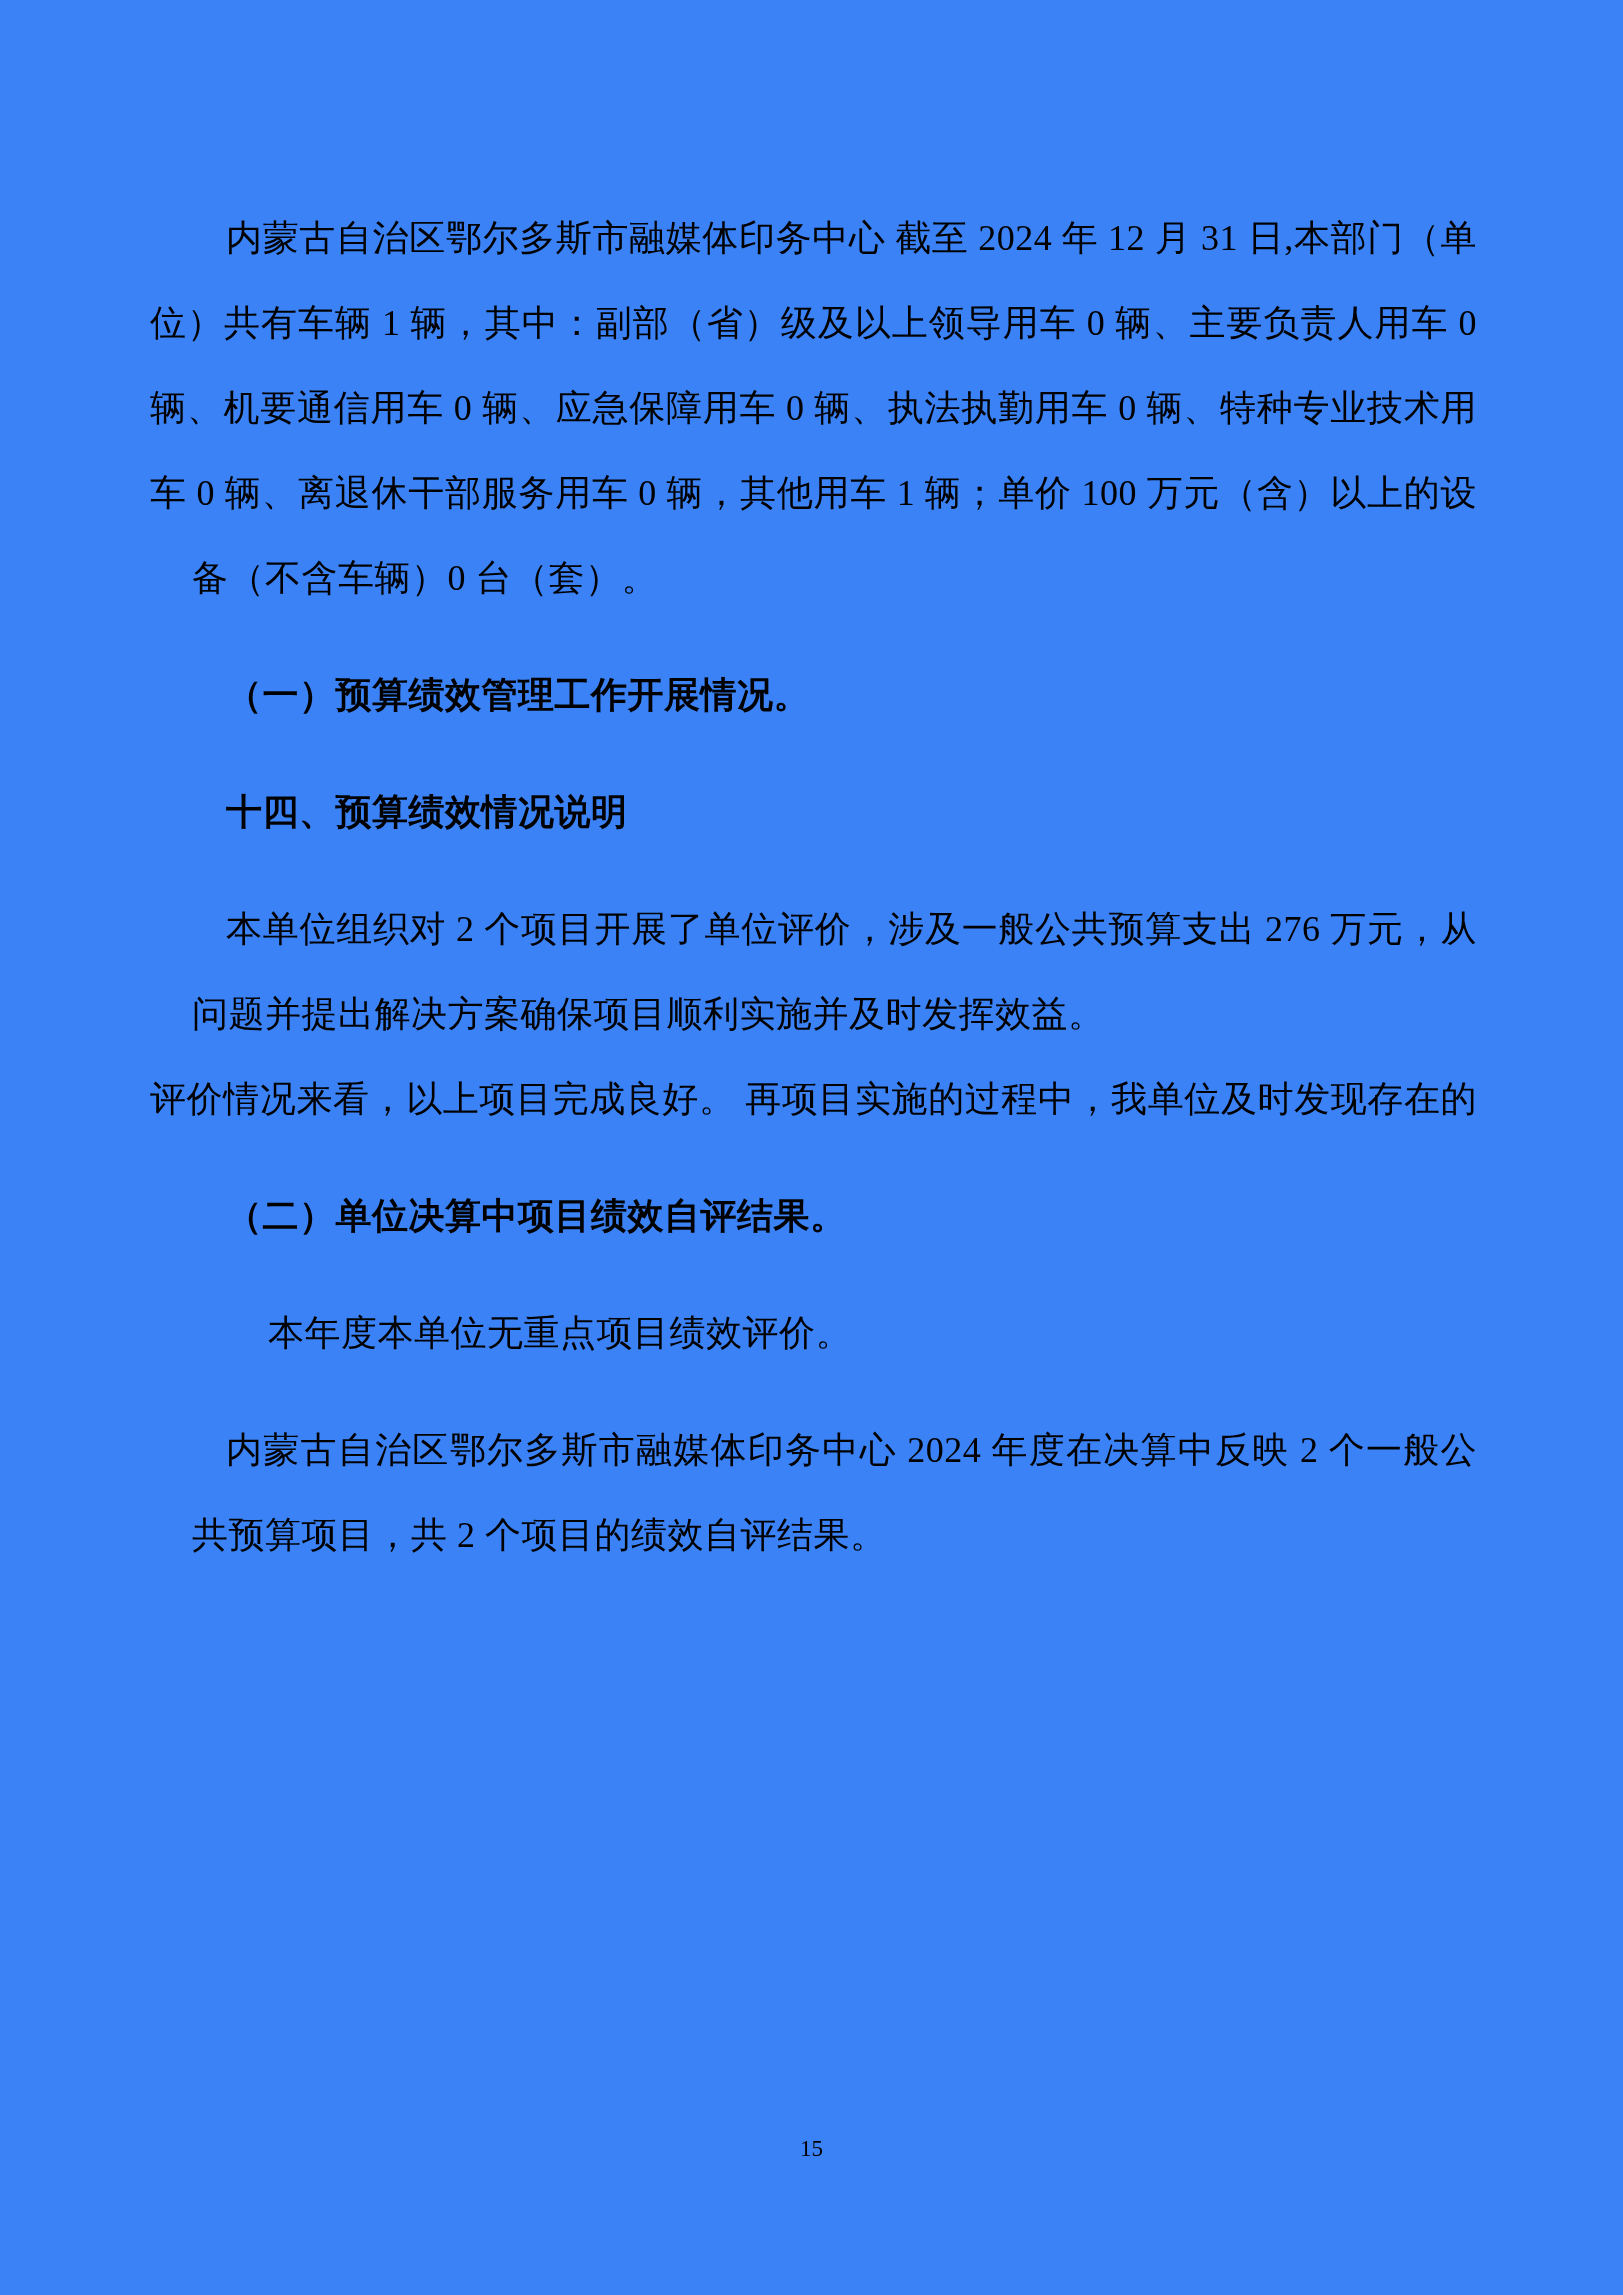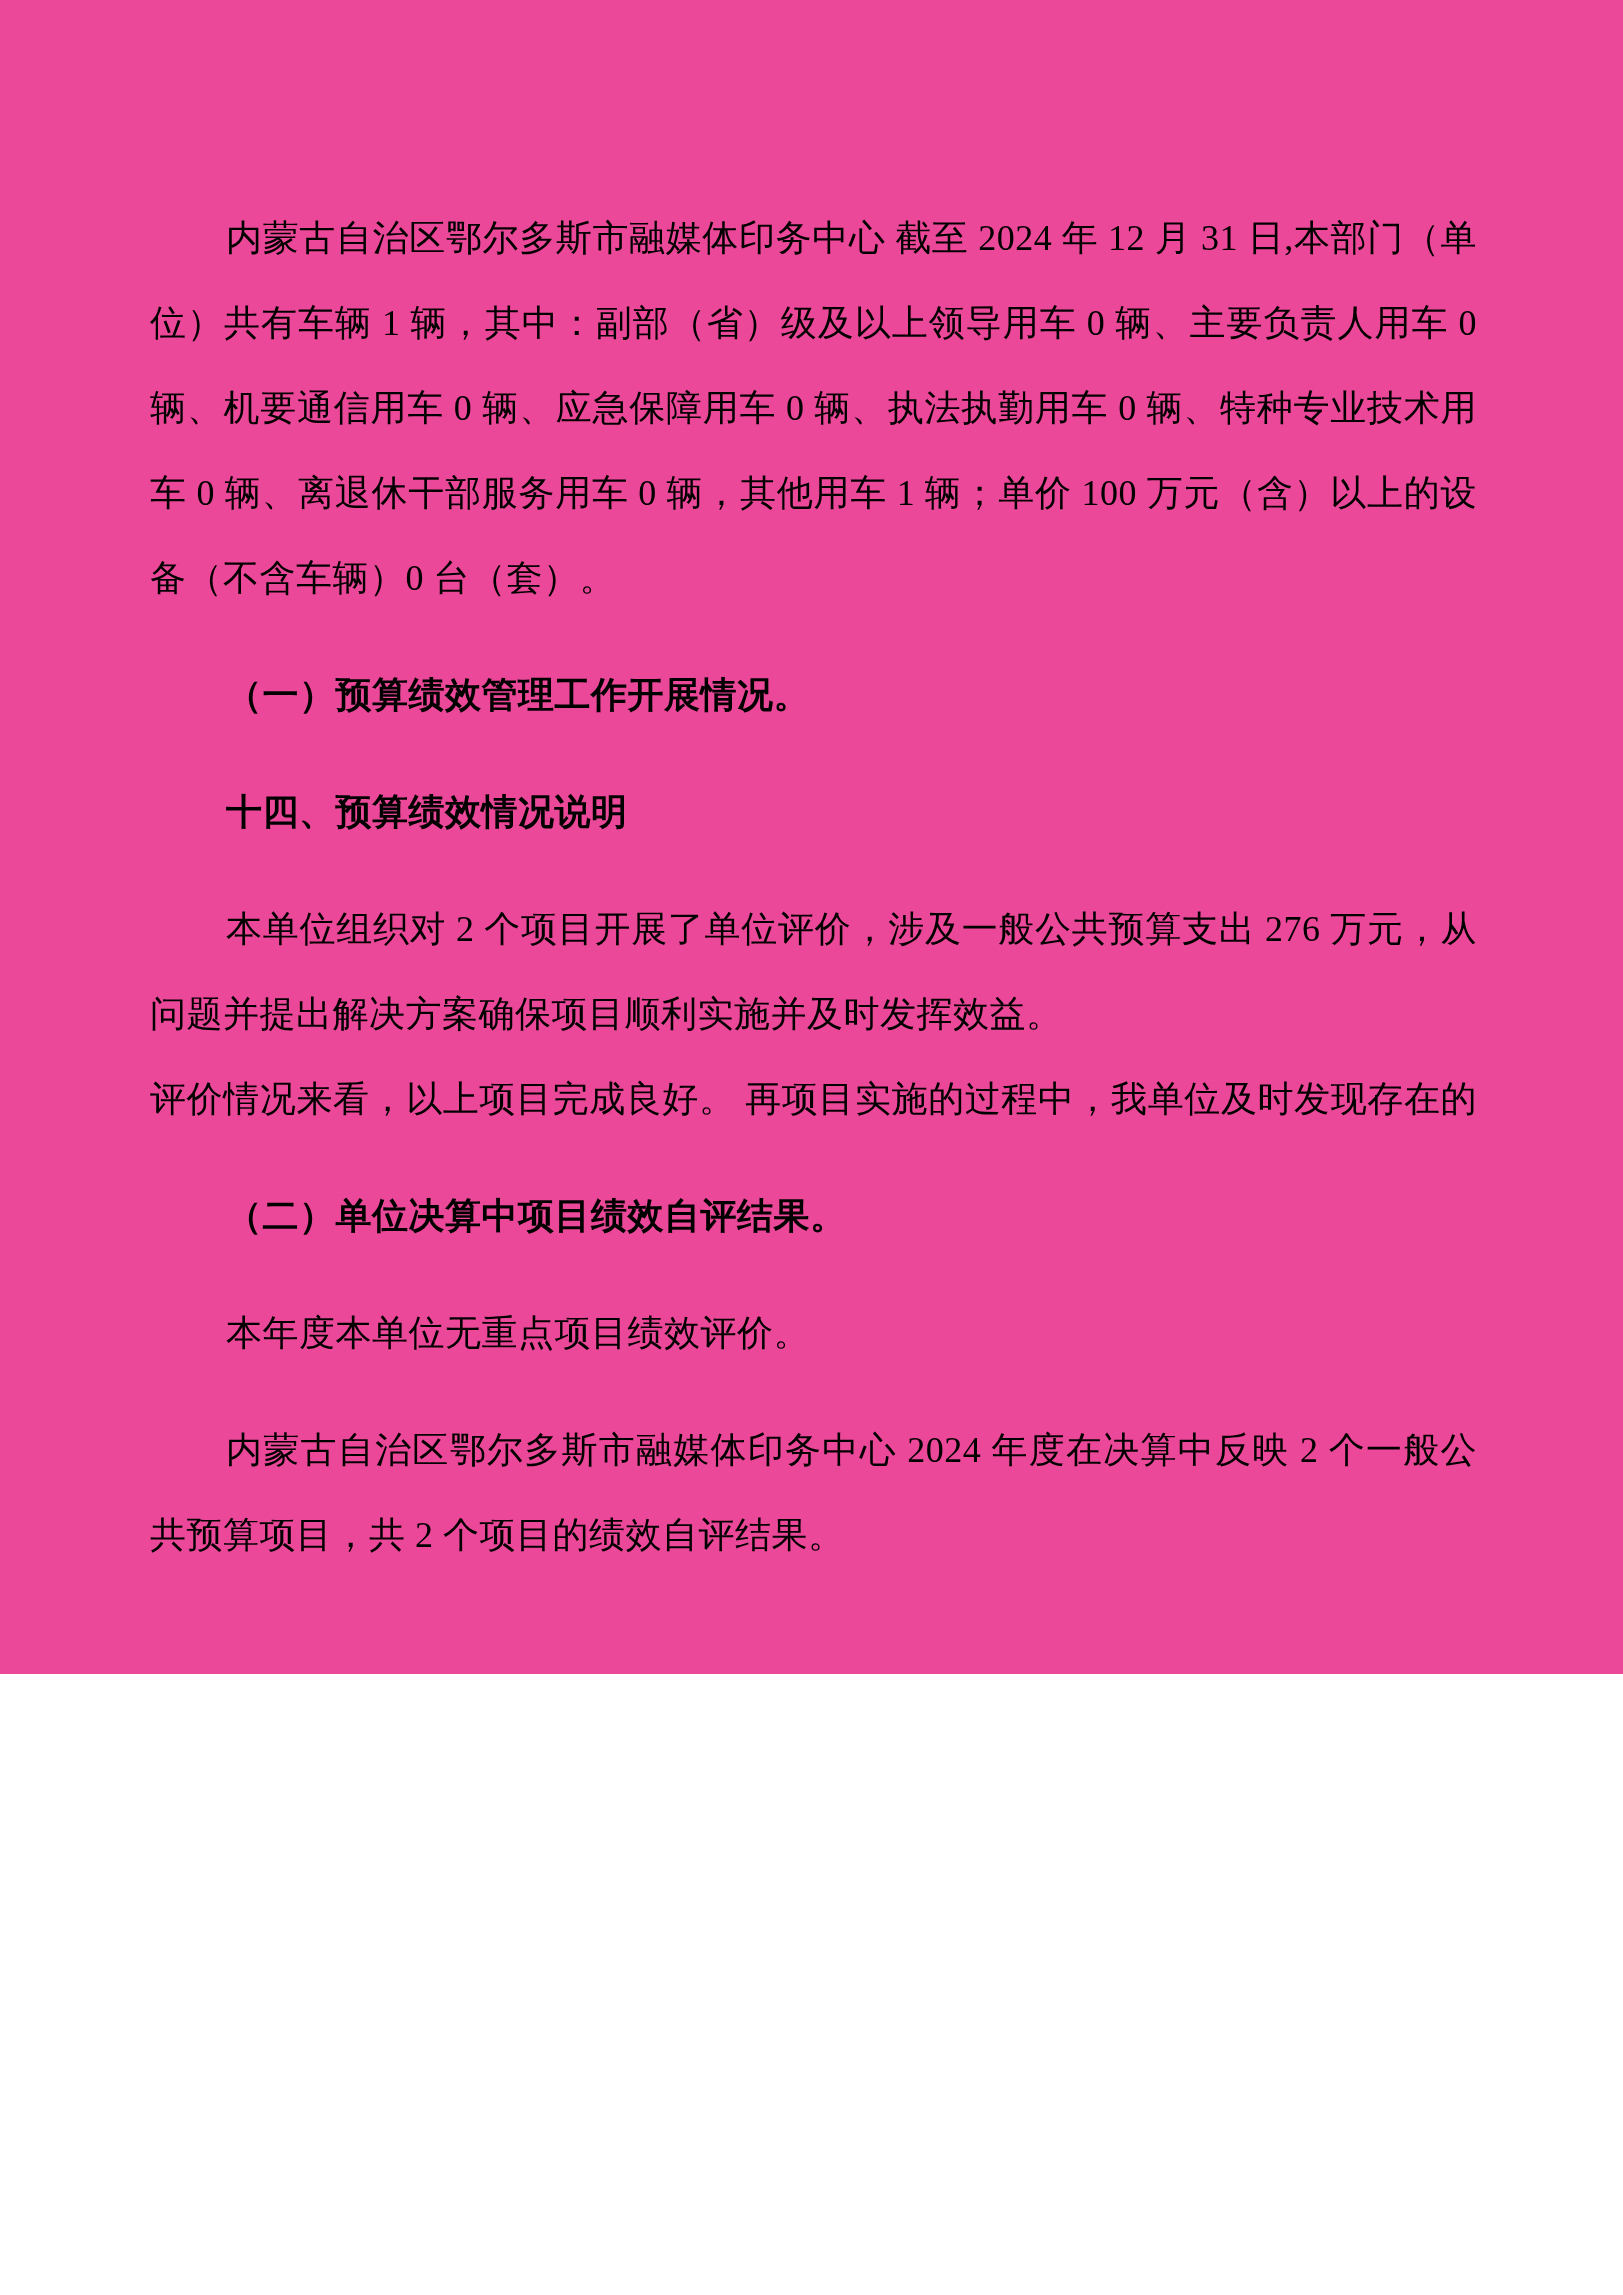--- a/index.html
+++ b/index.html
@@ -3,22 +3,22 @@
 <meta charset="utf-8">
 <style>
   html, body {
     margin: 0;
     padding: 0;
     background: #ffffff;
   }
   .page {
     position: relative;
     width: 1623px;
-    height: 1674px;
-    background: #ec4899;
+    height: 2295px;
+    background: #3b82f6;
     color: #000000;
     font-family: "Liberation Serif", "DejaVu Serif", serif;
     overflow: hidden;
   }
   .content {
     position: absolute;
     left: 150px;
     top: 196px;
     width: 1327px;
   }
@@ -26,21 +26,21 @@
   .line {
     height: 85px;
     line-height: 85px;
     font-size: 36px;
     letter-spacing: 0.5px;
   }
   .fill {
     text-align: justify;
     text-align-last: justify;
   }
-  .last { text-align-last: left; }
+  .last { text-align-last: left; margin-left: 42px; }
   .indent { text-indent: 76px; }
   .heading-line {
     height: 85px;
     line-height: 85px;
     font-size: 36px;
     font-weight: bold;
     text-indent: 76px;
     letter-spacing: 0.5px;
   }
   .page-number {

